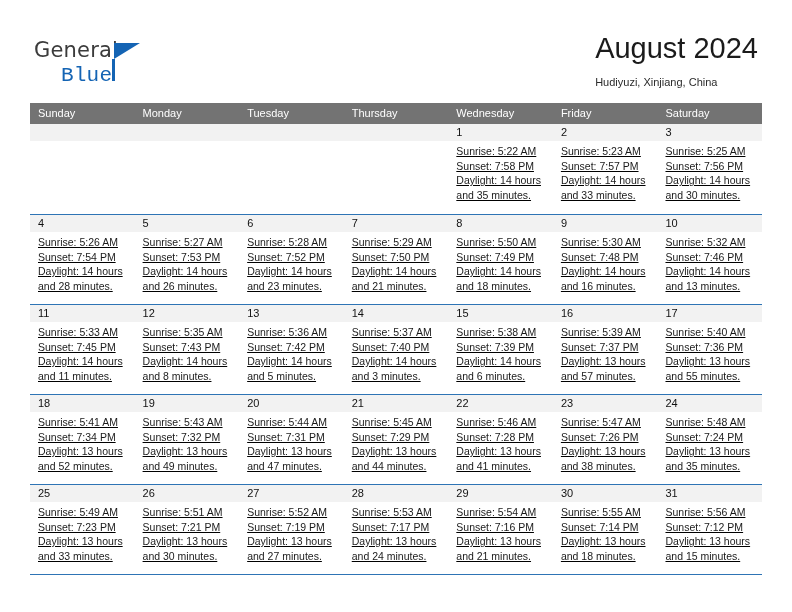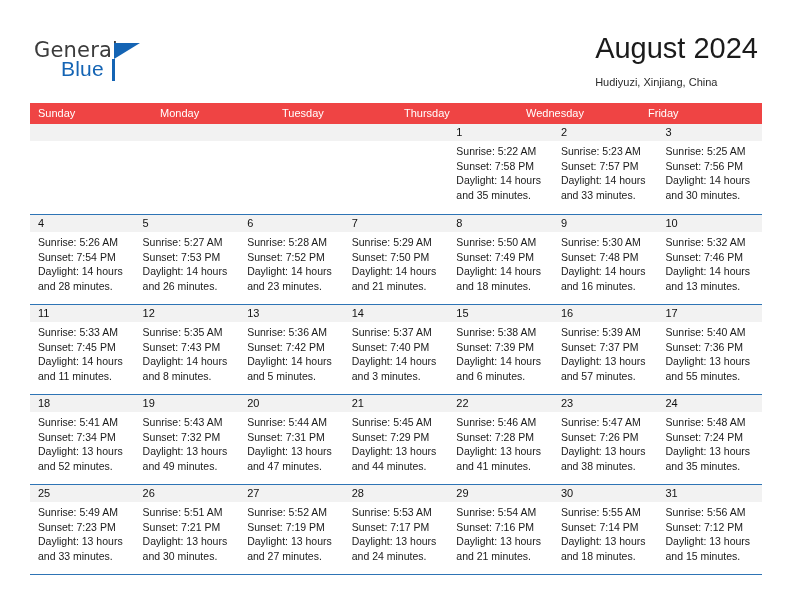--- a/index.html
+++ b/index.html
@@ -42,25 +42,25 @@
     top: 0;
     font-size: 21px;
     letter-spacing: 0.2px;
     color: #3b3b3b;
     font-family: "DejaVu Sans", sans-serif;
     font-weight: 400;
   }
   .brand-blue {
     position: absolute;
     left: 27px;
-    top: 19px;
+    top: 26px;
     font-size: 21px;
     letter-spacing: 0.2px;
     color: #1464b4;
-    font-family: Liberation Sans, sans-serif;
+    font-family: Liberation Mono, monospace;
     font-weight: 400;
   }
   .brand-triangle {
     position: absolute;
     left: 80px;
     top: 5px;
     width: 0;
     height: 0;
     border-left: 26px solid #1464b4;
     border-bottom: 16px solid transparent;
@@ -97,21 +97,21 @@
 
   
   .calendar {
     position: absolute;
     left: 30px;
     top: 103px;
     width: 732px;
   }
   .weekday-row {
     display: flex;
-    background: #ef4444;
+    background: #737373;
     height: 21px;
   }
   .weekday {
     flex: 1 1 0;
     color: #ffffff;
     font-size: 11px;
     line-height: 21px;
     padding-left: 8px;
     box-sizing: border-box;
     white-space: nowrap;
@@ -141,20 +141,21 @@
     line-height: 17px;
     padding-left: 8px;
     box-sizing: border-box;
   }
   .day-cell.empty .day-number-band {
     background: #f2f2f2;
   }
   .day-info {
     padding: 3px 6px 0 8px;
     box-sizing: border-box;
+    text-decoration: underline;
   }
   .day-line {
     font-size: 10.5px;
     line-height: 14.5px;
     color: #1a1a1a;
     white-space: nowrap;
   }
   .calendar-bottom-border {
     border-top: 1px solid #2e74b5;
     width: 732px;
@@ -182,20 +183,21 @@
   </div>
 
   <div class="calendar">
     <div class="weekday-row" id="weekday-row">
         <div class="weekday">Sunday</div>
         <div class="weekday">Monday</div>
         <div class="weekday">Tuesday</div>
         <div class="weekday">Thursday</div>
         <div class="weekday">Wednesday</div>
         <div class="weekday">Friday</div>
+        <div class="weekday">Saturday</div>
       </div>
     <div id="weeks-container">
         <div class="week-row">
           <div class="day-cell empty">
             <div class="day-number-band"></div>
             <div class="day-info"></div>
           </div>
           <div class="day-cell empty">
             <div class="day-number-band"></div>
             <div class="day-info"></div>

